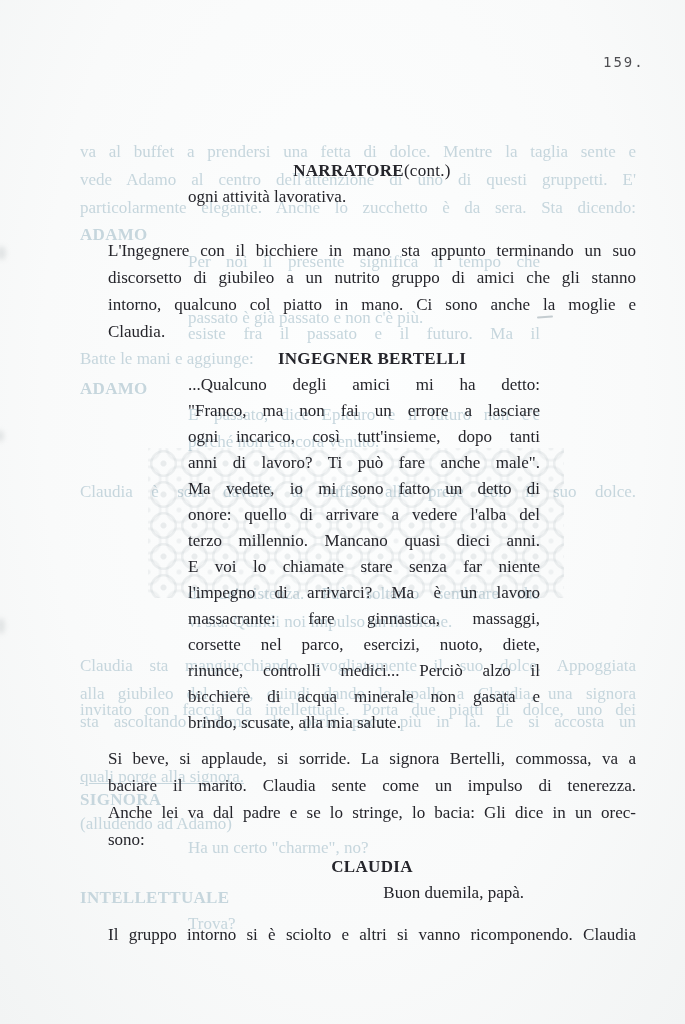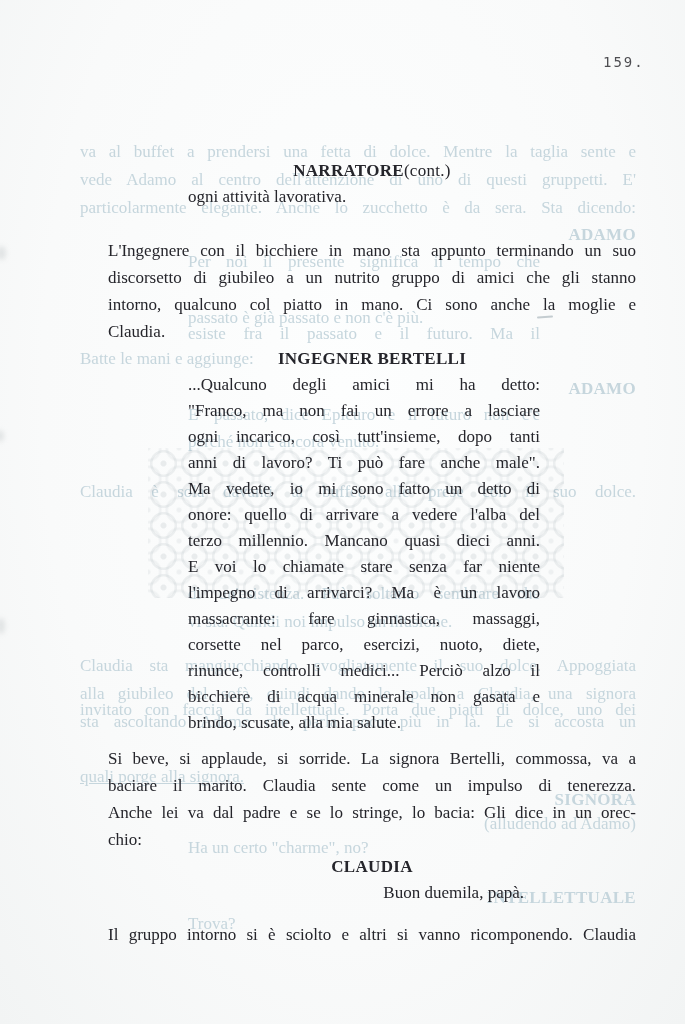--- a/index.html
+++ b/index.html
@@ -25,21 +25,21 @@
   .speech .ln { line-height:26px; height:26px; }
   .block.action { margin-top:16px; }
   .content > .block:nth-child(3) { margin-top:27px; }
   .content > .block:nth-child(6) { margin-top:9px; }
   .content > .block:nth-child(8) { margin-left:92px;text-align:right; }
   .content > .block:nth-child(9) { margin-top:15px; }
 
   
   .ghost { position:absolute; left:0; top:0; width:685px; height:1024px; z-index:1; font-size:17px; }
   .gl { position:absolute; line-height:27px; color:#c6d6dd; filter:blur(0.35px); }
-  .gc { text-align:right; }
+  .gc { text-align:left; }
   .gb { font-weight:bold; letter-spacing:0.3px; }
   .gj { text-align:justify; text-align-last:justify; }
 
   
   .watermark {
     position:absolute; left:148px; top:448px; width:416px; height:150px; z-index:2;
     background-image:
       radial-gradient(circle, rgba(95,115,125,0.20) 2.5px, rgba(95,115,125,0) 3.5px),
       radial-gradient(circle, rgba(95,115,125,0) 10.5px, rgba(95,115,125,0.16) 11.5px, rgba(95,115,125,0.16) 13px, rgba(95,115,125,0) 14px),
       radial-gradient(circle, rgba(95,115,125,0.14) 2px, rgba(95,115,125,0) 3px),
@@ -121,21 +121,21 @@
         <div class="ln jl">massacrante: fare ginnastica, massaggi,</div>
         <div class="ln jl">corsette nel parco, esercizi, nuoto, diete,</div>
         <div class="ln jl">rinunce, controlli medici... Perciò alzo il</div>
         <div class="ln jl">bicchiere di acqua minerale non gasata e</div>
         <div class="ln">brindo, scusate, alla mia salute.</div>
       </div>
       <div class="block action">
         <div class="ln jl">Si beve, si applaude, si sorride. La signora Bertelli, commossa, va a</div>
         <div class="ln jl">baciare il marito. Claudia sente come un impulso di tenerezza.</div>
         <div class="ln jl">Anche lei va dal padre e se lo stringe, lo bacia: Gli dice in un orec-</div>
-        <div class="ln">chio:</div>
+        <div class="ln">sono:</div>
       </div>
       <div class="block cue"><span class="cue-bold">CLAUDIA</span></div>
       <div class="block speech">
         <div class="ln">Buon duemila, papà.</div>
       </div>
       <div class="block action">
         <div class="ln jl">Il gruppo intorno si è sciolto e altri si vanno ricomponendo. Claudia</div>
       </div>
     </div>
 </div>

